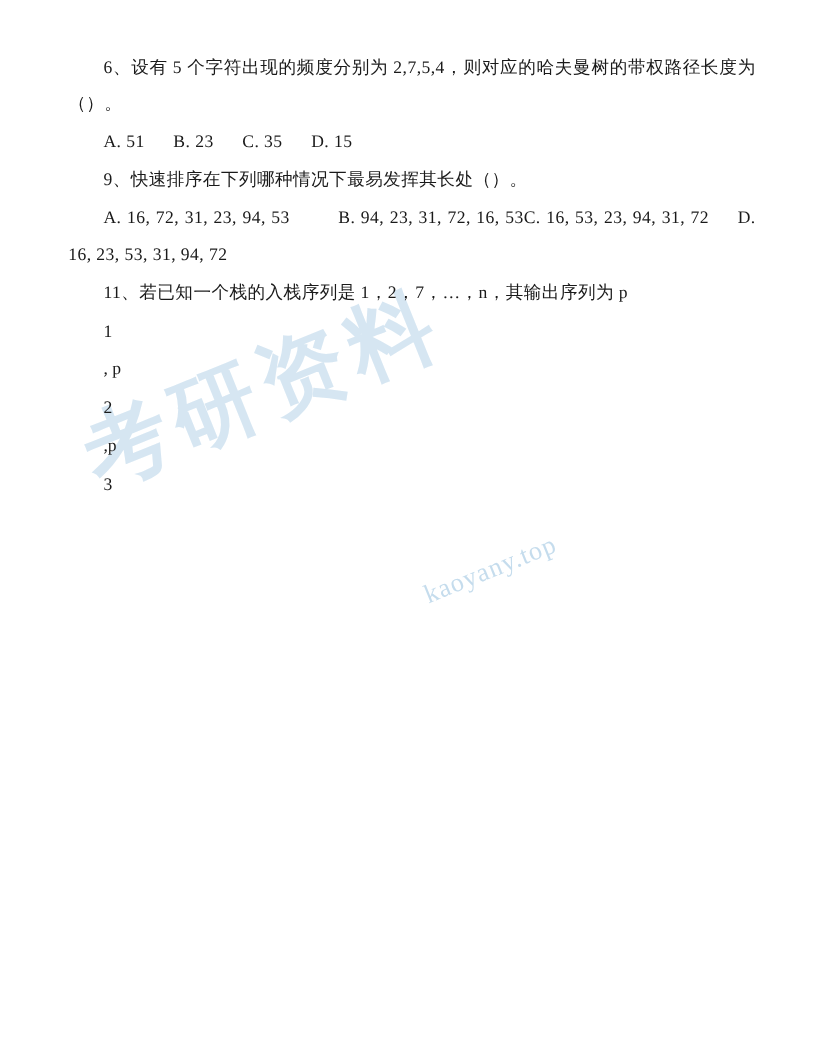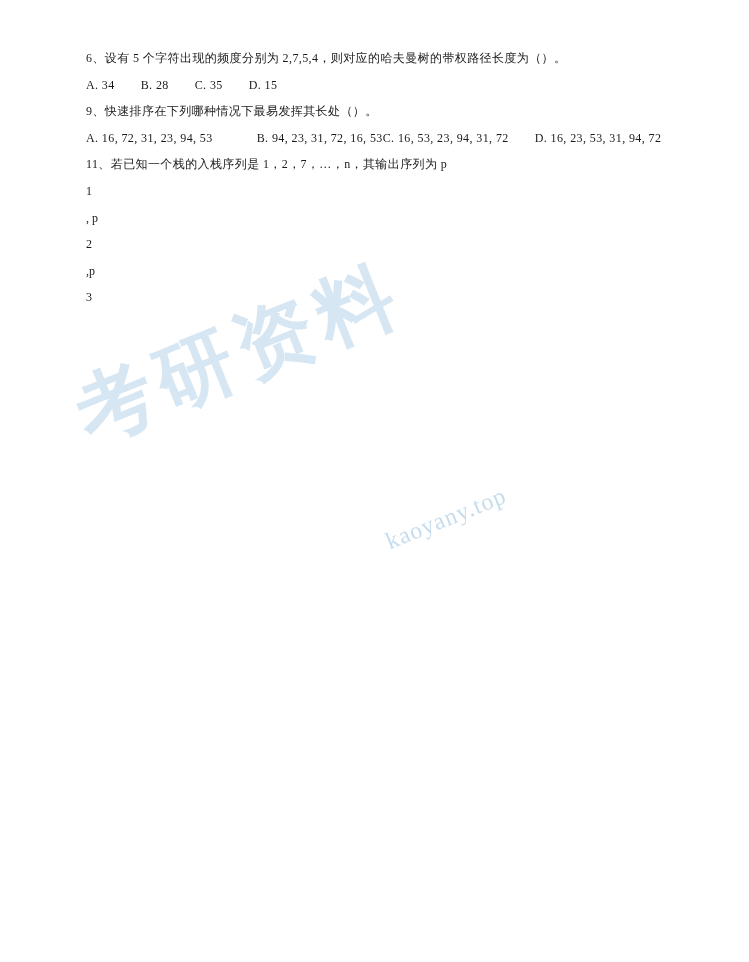--- a/index.html
+++ b/index.html
@@ -52,21 +52,21 @@
     top: 530px;
     font-size: 24px;
     transform: rotate(-22deg);
     transform-origin: left top;
     color: #bcd7ea;
     letter-spacing: 1px;
   }
   .content {
     position: relative;
     z-index: 10;
-    font-size: 12px;
+    font-size: 16px;
     line-height: 2.05;
   }
   p.para {
     margin: 0 0 2px 0;
     text-align: justify;
     text-justify: inter-ideograph;
     letter-spacing: 0.4px;
   }
   p.indent {
     text-indent: 2em;
@@ -96,21 +96,21 @@
   <div class="wm-text wm-cn">考研资料</div>
   <div class="wm-text wm-url">kaoyany.top</div>
 </div>
 
 <div class="page">
   <div class="content">
 
     <p class="para indent">6、设有 5 个字符出现的频度分别为 2,7,5,4，则对应的哈夫曼树的带权路径长度为（）。</p>
 
     <p class="para opt">
-      <span>A. 34</span><span class="sp-wide"></span><span>B. 28</span><span class="sp-wide"></span><span>C. 35</span><span class="sp-wide"></span><span>D. 15</span>
+      <span>A. 51</span><span class="sp-wide"></span><span>B. 23</span><span class="sp-wide"></span><span>C. 35</span><span class="sp-wide"></span><span>D. 15</span>
     </p>
 
 
 
     <p class="para indent">9、快速排序在下列哪种情况下最易发挥其长处（）。</p>
 
 
     <p class="para opt">
       <span>A. 16, 72, 31, 23, 94, 53</span><span class="sp-wide"></span><span class="sp-med"></span><span>B. 94, 23, 31, 72, 16, 53C. 16, 53, 23, 94,  31, 72</span><span class="sp-wide"></span><span>D. 16, 23, 53, 31, 94, 72</span>
     </p>

